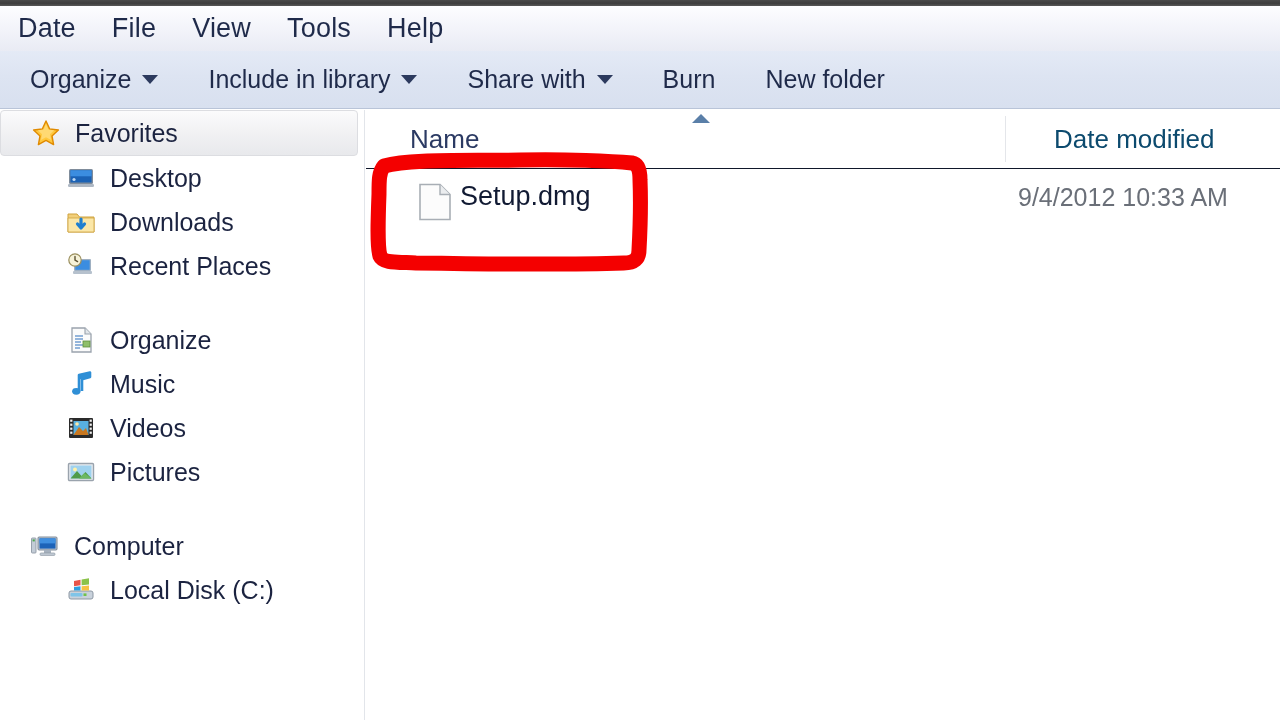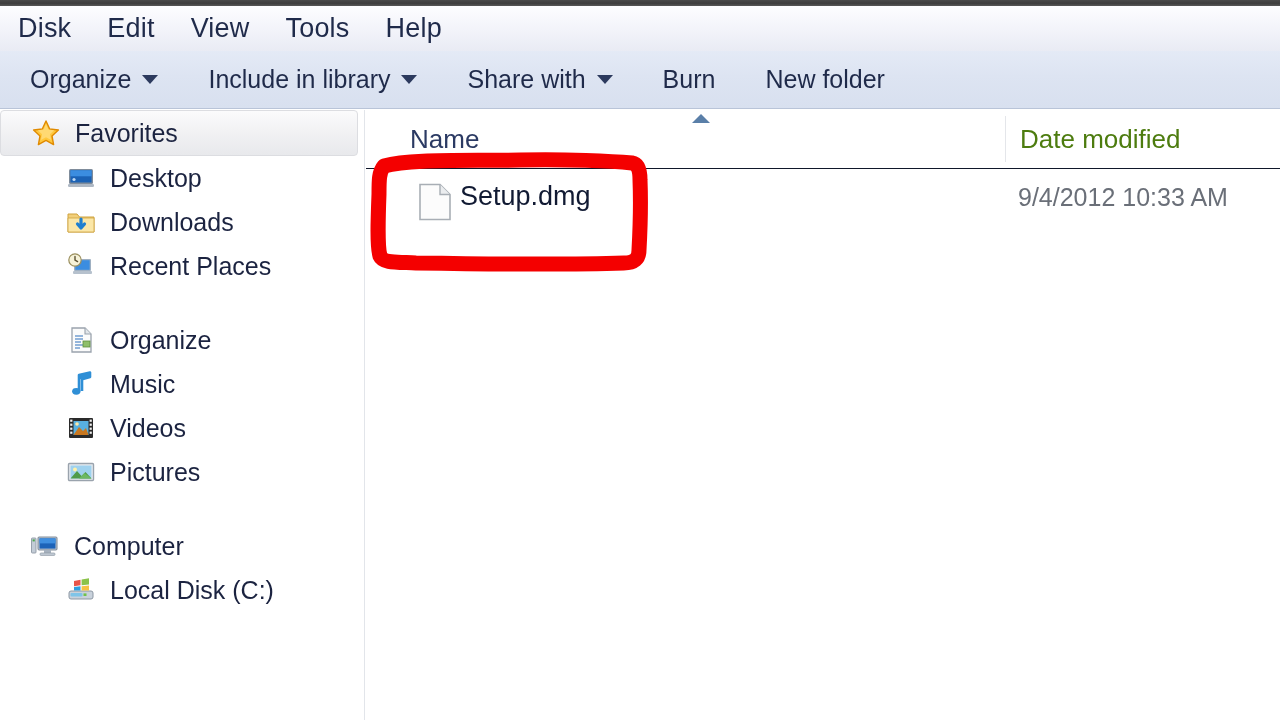--- a/index.html
+++ b/index.html
@@ -146,23 +146,23 @@
   }
   .col-name {
     position: absolute;
     left: 44px; top: 14px;
     font-size: 26px;
     color: #2b3a63;
     cursor: default;
   }
   .col-date {
     position: absolute;
-    left: 654px; top: 14px;
+    left: 688px; top: 14px;
     font-size: 26px;
-    color: #4d7c0f;
+    color: #0c4a6e;
     cursor: default;
   }
   .col-divider {
     position: absolute;
     left: 639px; top: 6px;
     width: 1px; height: 46px;
     background: #e4e6ea;
   }
   .sort-arrow {
     position: absolute;
@@ -210,22 +210,22 @@
   .annotation svg { display: block; }
 </style>
 </head>
 <body>
 
 <div id="app">
 
   <div class="frame-edge"></div>
 
   <div class="menubar">
-    <div class="menu-item">Disk</div>
-    <div class="menu-item">Edit</div>
+    <div class="menu-item">Date</div>
+    <div class="menu-item">File</div>
     <div class="menu-item">View</div>
     <div class="menu-item">Tools</div>
     <div class="menu-item">Help</div>
   </div>
 
   <div class="toolbar">
     <div class="tb-btn">
       <span>Organize</span>
       <span class="tb-caret"></span>
     </div>

